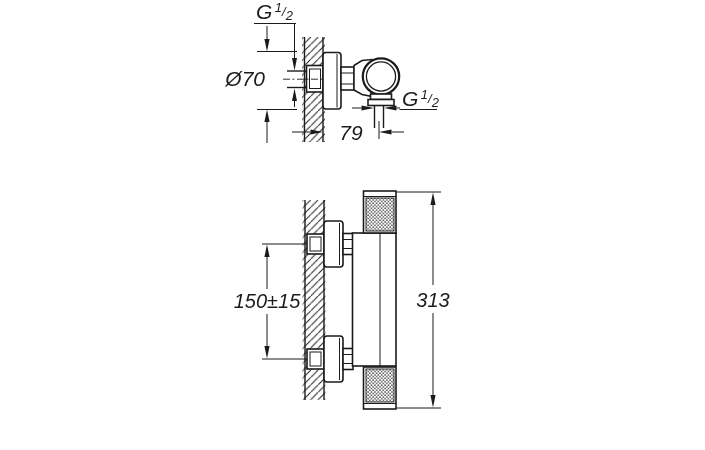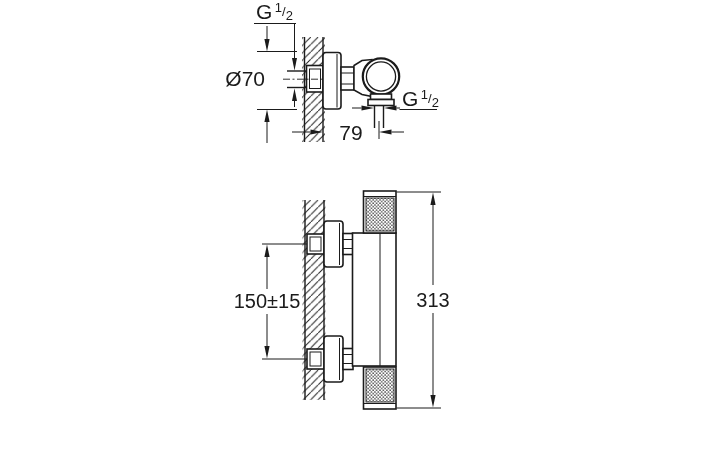--- a/index.html
+++ b/index.html
@@ -1,16 +1,16 @@
 <!DOCTYPE html>
 <html><head>
 <meta charset="utf-8">
 <style>
   html,body{margin:0;padding:0;background:#ffffff;}
-  .stage{width:696px;height:450px;position:relative;background:#ffffff;overflow:hidden;}
+  .stage{width:696px;height:450px;position:relative;background:#ffffff;overflow:hidden;font-style:italic;}
   svg{display:block;}
   text{font-family:"Liberation Sans","DejaVu Sans",sans-serif;fill:#1b1b1b;}
   .dim-text{font-size:21px;}
   .dim-text-sm{font-size:20px;}
   .frac{font-size:13px;}
   .outline{fill:#ffffff;stroke:#1b1b1b;stroke-width:1.6;}
   .outline-thin{fill:none;stroke:#1b1b1b;stroke-width:1;}
   .edge{fill:none;stroke:#1b1b1b;stroke-width:1.4;}
   .dim{fill:none;stroke:#1b1b1b;stroke-width:1;}
   .cl{fill:none;stroke:#1b1b1b;stroke-width:0.9;stroke-dasharray:7 2.5 2 2.5;}

